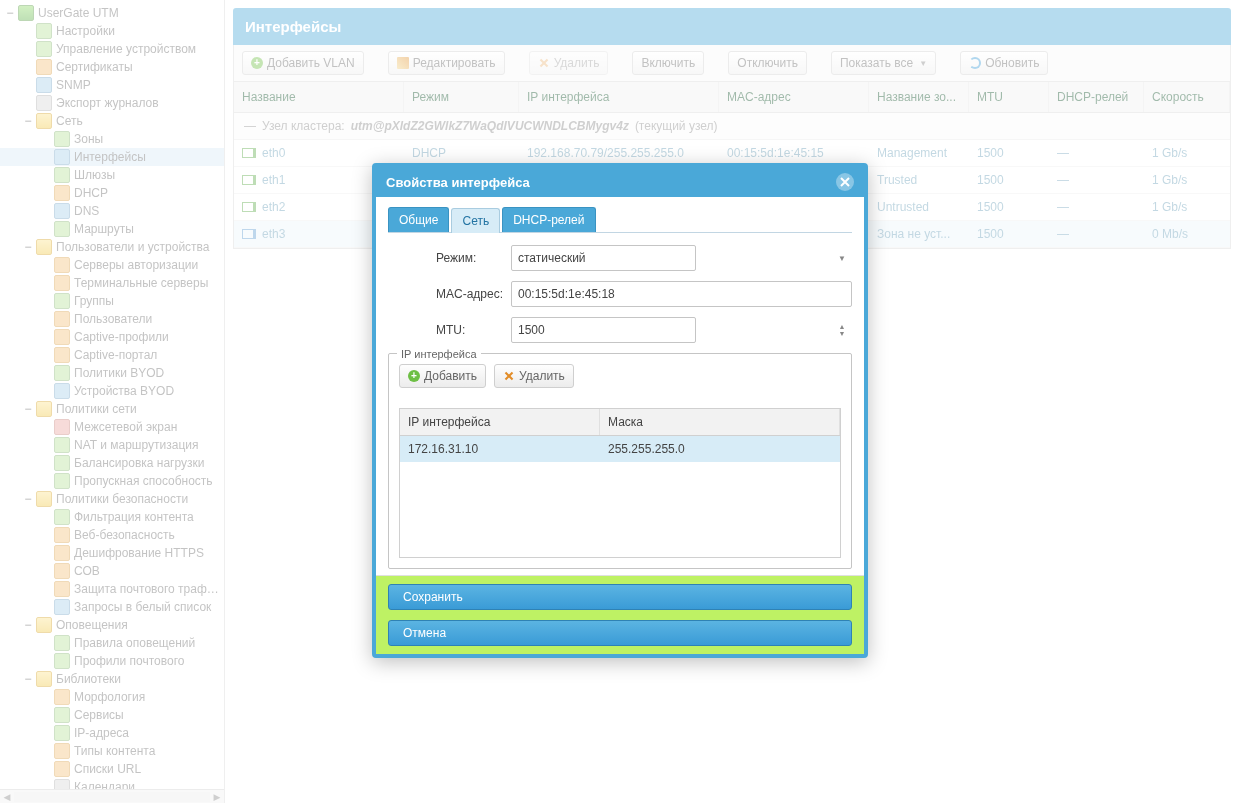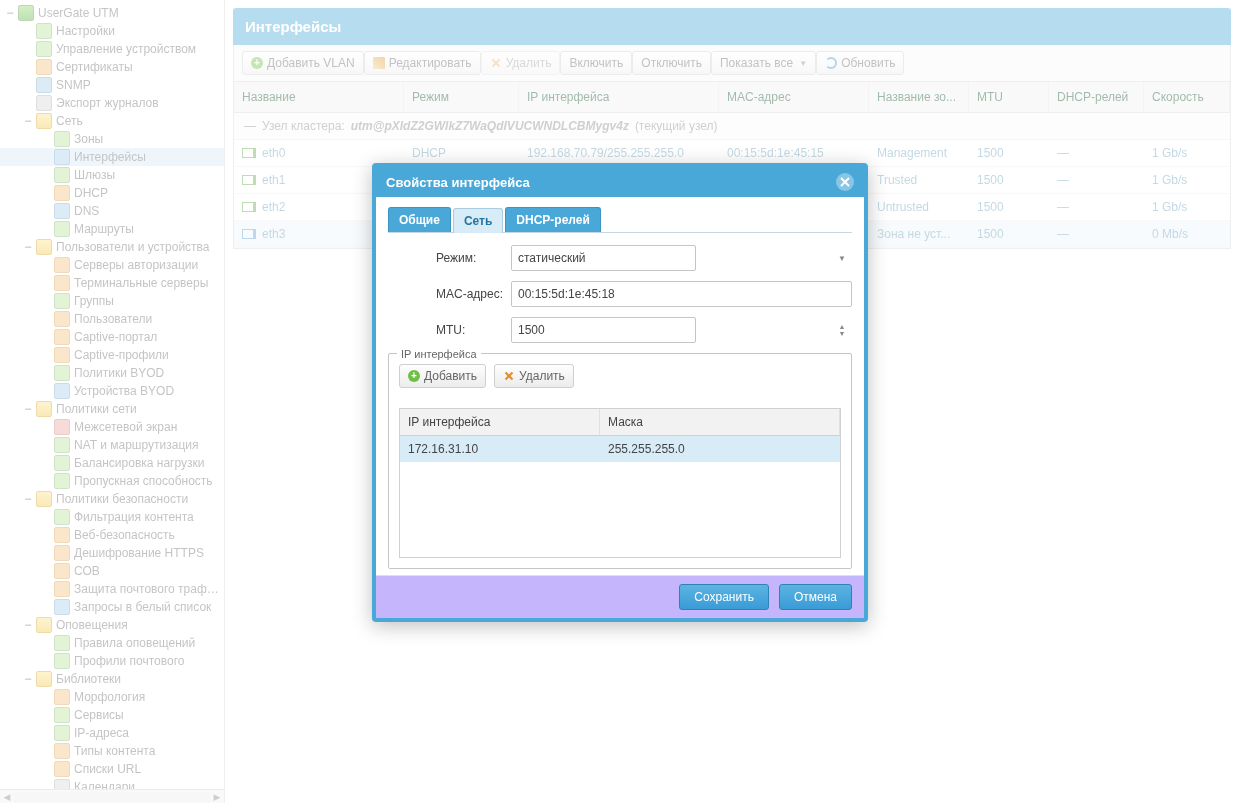--- a/index.html
+++ b/index.html
@@ -23,21 +23,21 @@
 .tree-icon.leaf-red { background: #eaa6a0; border: 1px solid #c9837c; }
 .tree-icon.leaf-grey { background: #d6d6d6; border: 1px solid #b0b0b0; }
 .tree-label { flex: 1; overflow: hidden; text-overflow: ellipsis; }
 .sidebar-scroll { position: absolute; bottom: 0; left: 0; right: 0; height: 14px; background: #f0f0f0; border-top: 1px solid #d0d0d0; display: flex; align-items: center; }
 .sidebar-scroll .arrow { width: 14px; height: 12px; display: flex; align-items:center; justify-content:center; color:#888; font-size:9px; }
 .sidebar-scroll .track { flex: 1; height: 10px; background: #eaeaea; }
 
 
 .main { position: absolute; left: 225px; top: 0; right: 0; bottom: 0; padding: 8px; }
 .panel-header { background: #4aa8d8; color: #fff; font-size: 15px; font-weight: bold; padding: 10px 12px; border-radius: 3px 3px 0 0; }
-.toolbar { background: #f7f7f7; border: 1px solid #d8d8d8; border-top:0; padding: 6px 8px; display: flex; gap: 0; align-items:flex-end; }
+.toolbar { background: #f7f7f7; border: 1px solid #d8d8d8; border-top:0; padding: 6px 8px; display: flex; gap: 24px; align-items:flex-end; }
 .btn { background: linear-gradient(#fefefe,#ececec); border: 1px solid #cfcfcf; border-radius: 3px; padding: 4px 8px; font-size: 12px; color: #666; display: inline-flex; align-items: center; gap: 4px; cursor: pointer; }
 .btn.disabled { opacity: .6; }
 .btn .icon-add { width: 12px; height: 12px; background: #6ebf45; border-radius: 50%; position:relative; }
 .btn .icon-add:before { content:"+"; position:absolute; inset:0; text-align:center; line-height: 11px; color:#fff; font-size:10px; font-weight:bold; }
 .btn .icon-edit { width: 12px; height: 12px; background: linear-gradient(45deg,#f0d080,#e09030); border-radius:1px; }
 .btn .icon-del { width: 12px; height: 12px; position:relative; }
 .btn .icon-del:before, .btn .icon-del:after { content:""; position:absolute; left:1px; top:5px; width:10px; height:2px; background:#e28c28; }
 .btn .icon-del:before { transform:rotate(45deg); }
 .btn .icon-del:after { transform:rotate(-45deg); }
 .btn .icon-refresh { width:12px; height:12px; border:2px solid #3a9bd6; border-left-color:transparent; border-radius:50%; }
@@ -66,21 +66,21 @@
 .overlay { position: absolute; inset: 0; background: rgba(255,255,255,0.6); }
 
 
 .dialog { position: absolute; left: 372px; top: 163px; width: 496px; background: #fff; border: 4px solid #4aa8d8; border-radius: 4px; box-shadow: 0 4px 20px rgba(0,0,0,.25); }
 .dialog-head { background: #4aa8d8; color: #fff; padding: 6px 10px; display:flex; align-items:center; justify-content:space-between; }
 .dialog-title { font-size: 13px; font-weight: bold; text-align: right; }
 .dialog-close { width: 18px; height: 18px; border-radius: 50%; background: rgba(255,255,255,.35); display:flex; align-items:center; justify-content:center; cursor:pointer; }
 .dialog-close svg { width:10px; height:10px; }
 .dialog-body { padding: 10px 12px 6px 12px; }
 .tabbar { display: flex; border-bottom: 1px solid #c2d6e3; margin-bottom: 12px; }
-.tab { padding: 5px 10px; background: #4aa8d8; color:#fff; font-size:12px; border-radius:3px 3px 0 0; margin-right:2px; cursor:pointer; border:1px solid #3a93c2; border-bottom:0;font-weight:bold; }
+.tab { padding: 5px 10px; background: #4aa8d8; color:#fff; font-size:12px; border-radius:3px 3px 0 0; margin-right:2px; cursor:pointer; border:1px solid #3a93c2; border-bottom:0; }
 .tab.active { background: #d7ecf7; color:#2374a3; border-color:#a9cce0; position:relative; top:1px; }
 
 .form-row { display: flex; align-items: center; margin-bottom: 10px; }
 .form-label { width: 75px; font-size: 12px; color: #444; margin-left: 48px; }
 .form-input { flex: 1; height: 26px; border: 1px solid #c5c5c5; border-radius: 2px; padding: 0 22px 0 6px; font-size:12px; color:#444; outline:none; position:relative; }
 .combo-wrap, .spinner-wrap { position:relative; flex:1; }
 .combo-arrow, .spinner-btns { position:absolute; right:1px; top:1px; bottom:1px; display:flex; flex-direction:column; justify-content:center; align-items:center; width:18px; color:#888; }
 .combo-arrow span { font-size:8px; }
 .spinner-btns span { font-size:7px; line-height:1; }
 
@@ -90,21 +90,21 @@
 .fieldset-toolbar { display: flex; gap: 8px; margin-bottom: 20px; }
 
 .inner-grid { border: 1px solid #d0d0d0; height: 150px; }
 .inner-grid-head { display:flex; background:#f2f2f2; border-bottom:1px solid #d0d0d0; }
 .inner-grid-head div { padding: 6px 8px; font-size:12px; color:#444; border-right:1px solid #e0e0e0; }
 .inner-row { display:flex; background:#d7ecf7; }
 .inner-row div { padding: 6px 8px; font-size:12px; color:#444; }
 .icol-ip { width: 200px; }
 .icol-mask { flex:1; }
 
-.dialog-foot { background:#c4b5fd; border-top:1px solid #e0e0e0; padding:8px 12px; display:flex; justify-content:flex-end; gap:10px; }
+.dialog-foot { background:#bef264; border-top:1px solid #e0e0e0; padding:8px 12px; display:flex; justify-content:flex-end; gap:10px;flex-direction:column; }
 .btn-primary { background: linear-gradient(#5bb4e2,#3a9bd6); border:1px solid #2f82b4; color:#fff; padding:5px 14px; border-radius:3px; font-size:12px; cursor:pointer; }
 </style>
 </head>
 <body>
 
 <div class="sidebar">
   <div class="tree" id="tree">
       <div class="tree-item depth-0">
         <span class="tree-toggle">−</span>
         <span class="tree-icon root"></span>
@@ -191,26 +191,26 @@
         <span class="tree-label">Группы</span>
       </div>
       <div class="tree-item depth-2">
         <span class="tree-toggle"></span>
         <span class="tree-icon leaf-orange"></span>
         <span class="tree-label">Пользователи</span>
       </div>
       <div class="tree-item depth-2">
         <span class="tree-toggle"></span>
         <span class="tree-icon leaf-orange"></span>
+        <span class="tree-label">Captive-профили</span>
+      </div>
+      <div class="tree-item depth-2">
+        <span class="tree-toggle"></span>
+        <span class="tree-icon leaf-orange"></span>
         <span class="tree-label">Captive-портал</span>
-      </div>
-      <div class="tree-item depth-2">
-        <span class="tree-toggle"></span>
-        <span class="tree-icon leaf-orange"></span>
-        <span class="tree-label">Captive-профили</span>
       </div>
       <div class="tree-item depth-2">
         <span class="tree-toggle"></span>
         <span class="tree-icon leaf-green"></span>
         <span class="tree-label">Политики BYOD</span>
       </div>
       <div class="tree-item depth-2">
         <span class="tree-toggle"></span>
         <span class="tree-icon leaf-blue"></span>
         <span class="tree-label">Устройства BYOD</span>

